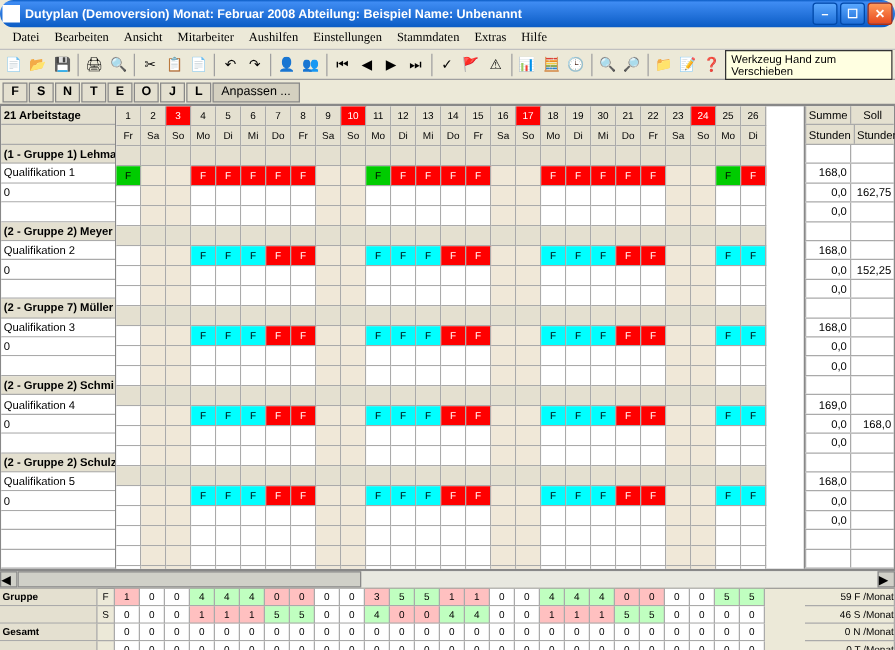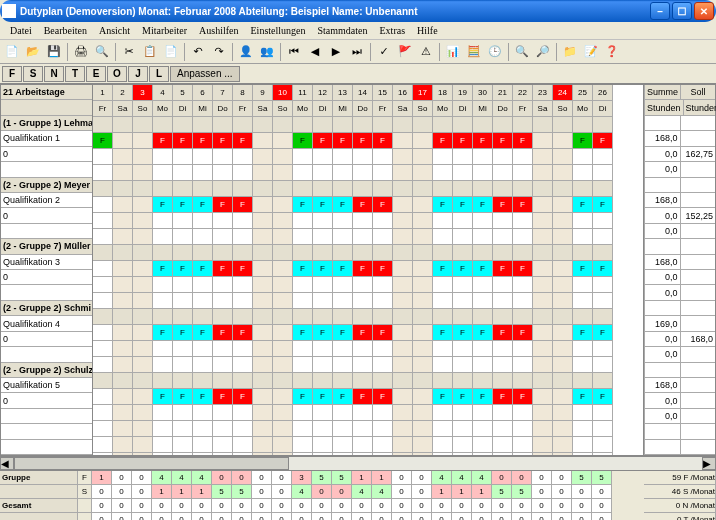--- a/index.html
+++ b/index.html
@@ -102,20 +102,21 @@
   <div class="tbtn">📊</div>
   <div class="tbtn">🧮</div>
   <div class="tbtn">🕒</div>
   <div class="tsep"></div>
   <div class="tbtn">🔍</div>
   <div class="tbtn">🔎</div>
   <div class="tsep"></div>
   <div class="tbtn">📁</div>
   <div class="tbtn">📝</div>
   <div class="tbtn">❓</div>
+  <div class="tip">Werkzeug Hand zum Verschieben</div>
 </div>
 
 <div class="filterrow" id="filterrow">
     <div class="fbtn">F</div>
     <div class="fbtn">S</div>
     <div class="fbtn">N</div>
     <div class="fbtn">T</div>
     <div class="fbtn">E</div>
     <div class="fbtn">O</div>
     <div class="fbtn">J</div>

